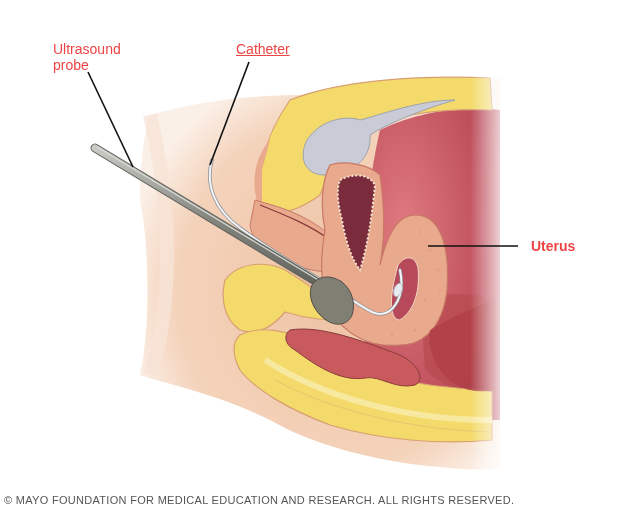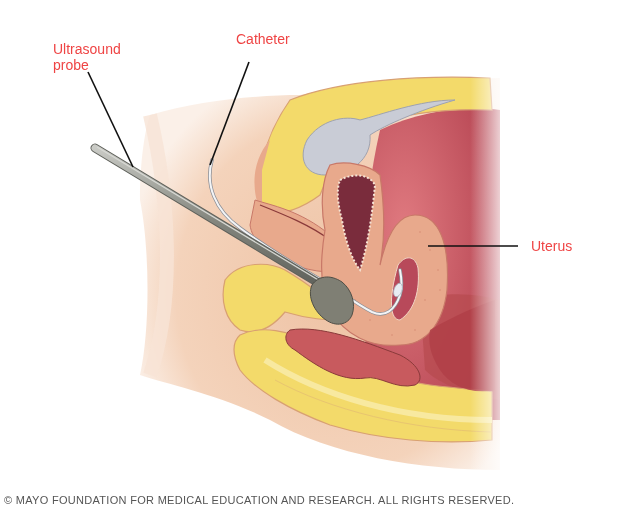--- a/index.html
+++ b/index.html
@@ -7,22 +7,22 @@
     position: relative; width: 632px; height: 510px; overflow: hidden;
     background: #ffffff;
     font-family: "Liberation Sans", sans-serif;
   }
   .illus { position: absolute; left: 0; top: 0; width: 632px; height: 510px; }
   .label {
     position: absolute; font-size: 14px; line-height: 16px; color: #ef4444;
     font-family: "Liberation Sans", sans-serif; white-space: pre-line;
   }
   .lbl-probe { left: 53px; top: 41px; }
-  .lbl-catheter { left: 236px; top: 31px; }
-  .lbl-uterus { left: 531px; top: 238px; }
+  .lbl-catheter { left: 236px; top: 41px; text-decoration: underline; }
+  .lbl-uterus { left: 531px; top: 238px; font-weight: bold; }
   .copyright {
     position: absolute; left: 4px; top: 494px; font-size: 11px; letter-spacing: 0.3px;
     color: #555555; font-family: "Liberation Sans", sans-serif;
   }
 </style>
 </head>
 <body>
 
 <div class="canvas">
 

